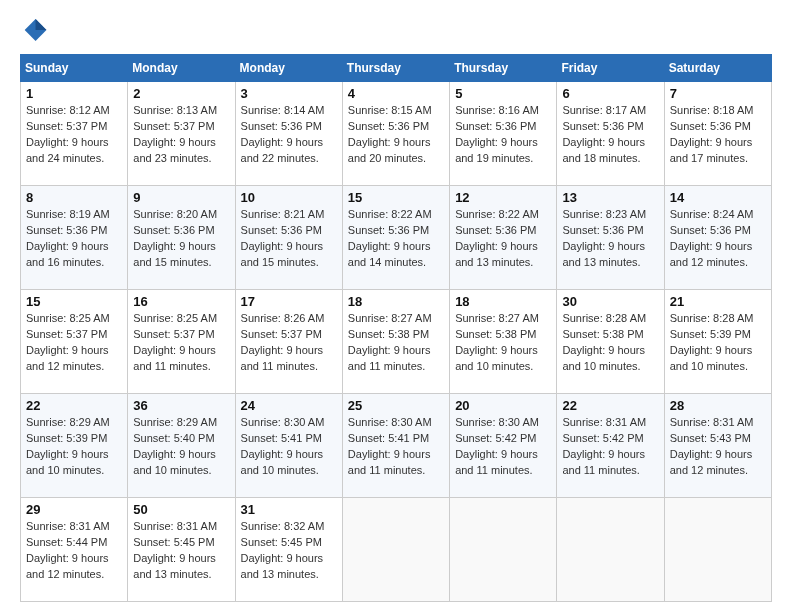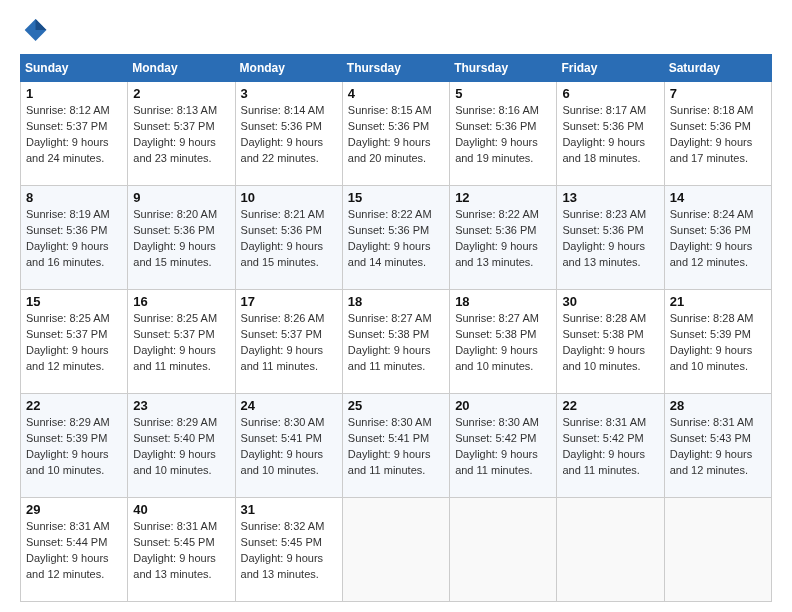--- a/index.html
+++ b/index.html
@@ -175,37 +175,37 @@
           <td><span class="day-num">18</span>
 <span class="day-info">Sunrise: 8:27 AM<br>Sunset: 5:38 PM<br>Daylight: 9 hours and 10 minutes.</span></td>
           <td><span class="day-num">30</span>
 <span class="day-info">Sunrise: 8:28 AM<br>Sunset: 5:38 PM<br>Daylight: 9 hours and 10 minutes.</span></td>
           <td><span class="day-num">21</span>
 <span class="day-info">Sunrise: 8:28 AM<br>Sunset: 5:39 PM<br>Daylight: 9 hours and 10 minutes.</span></td>
         </tr>
         <tr>
           <td><span class="day-num">22</span>
 <span class="day-info">Sunrise: 8:29 AM<br>Sunset: 5:39 PM<br>Daylight: 9 hours and 10 minutes.</span></td>
-          <td><span class="day-num">23</span>
+          <td><span class="day-num">36</span>
 <span class="day-info">Sunrise: 8:29 AM<br>Sunset: 5:40 PM<br>Daylight: 9 hours and 10 minutes.</span></td>
           <td><span class="day-num">24</span>
 <span class="day-info">Sunrise: 8:30 AM<br>Sunset: 5:41 PM<br>Daylight: 9 hours and 10 minutes.</span></td>
           <td><span class="day-num">25</span>
 <span class="day-info">Sunrise: 8:30 AM<br>Sunset: 5:41 PM<br>Daylight: 9 hours and 11 minutes.</span></td>
           <td><span class="day-num">20</span>
 <span class="day-info">Sunrise: 8:30 AM<br>Sunset: 5:42 PM<br>Daylight: 9 hours and 11 minutes.</span></td>
           <td><span class="day-num">22</span>
 <span class="day-info">Sunrise: 8:31 AM<br>Sunset: 5:42 PM<br>Daylight: 9 hours and 11 minutes.</span></td>
           <td><span class="day-num">28</span>
 <span class="day-info">Sunrise: 8:31 AM<br>Sunset: 5:43 PM<br>Daylight: 9 hours and 12 minutes.</span></td>
         </tr>
         <tr>
           <td><span class="day-num">29</span>
 <span class="day-info">Sunrise: 8:31 AM<br>Sunset: 5:44 PM<br>Daylight: 9 hours and 12 minutes.</span></td>
-          <td><span class="day-num">40</span>
+          <td><span class="day-num">50</span>
 <span class="day-info">Sunrise: 8:31 AM<br>Sunset: 5:45 PM<br>Daylight: 9 hours and 13 minutes.</span></td>
           <td><span class="day-num">31</span>
 <span class="day-info">Sunrise: 8:32 AM<br>Sunset: 5:45 PM<br>Daylight: 9 hours and 13 minutes.</span></td>
           <td class="empty"></td>
           <td class="empty"></td>
           <td class="empty"></td>
           <td class="empty"></td>
         </tr>
       </tbody>
   </table>

